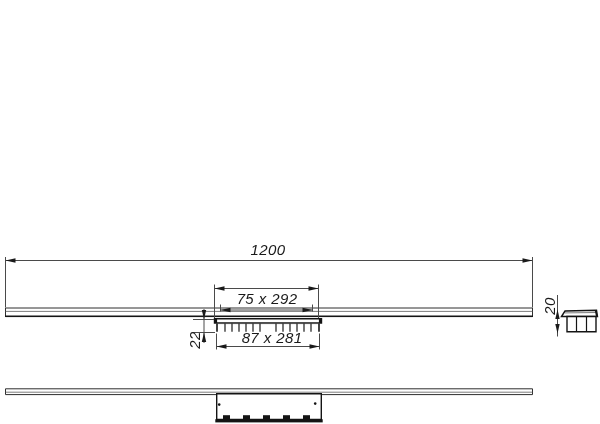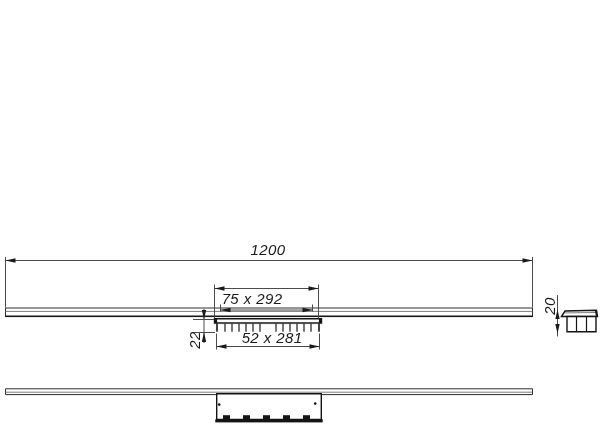--- a/index.html
+++ b/index.html
@@ -142,21 +142,21 @@
           <rect class="ink" x="283" y="415.2" width="7" height="4"></rect>
           <rect class="ink" x="303" y="415.2" width="7" height="4"></rect>
         </g>
       </g>
     </g>
   </svg>
 
   <div class="dim-label" style="left:238px;top:242px;width:60px;">1200</div>
 
 
-  <div class="dim-label" style="left:200px;top:291px;width:104px;">75 x 292</div>
+  <div class="dim-label" style="left:215px;top:291px;width:104px;">75 x 292</div>
 
-  <div class="dim-label" style="left:220px;top:330px;width:104px;">52 x 281</div>
+  <div class="dim-label" style="left:220px;top:330px;width:104px;">87 x 281</div>
 
   <div class="dim-label rot" style="left:195px;top:340px;">22</div>
 
   <div class="dim-label rot" style="left:550px;top:306px;">20</div>
 
 </div>
 
 </body></html>

